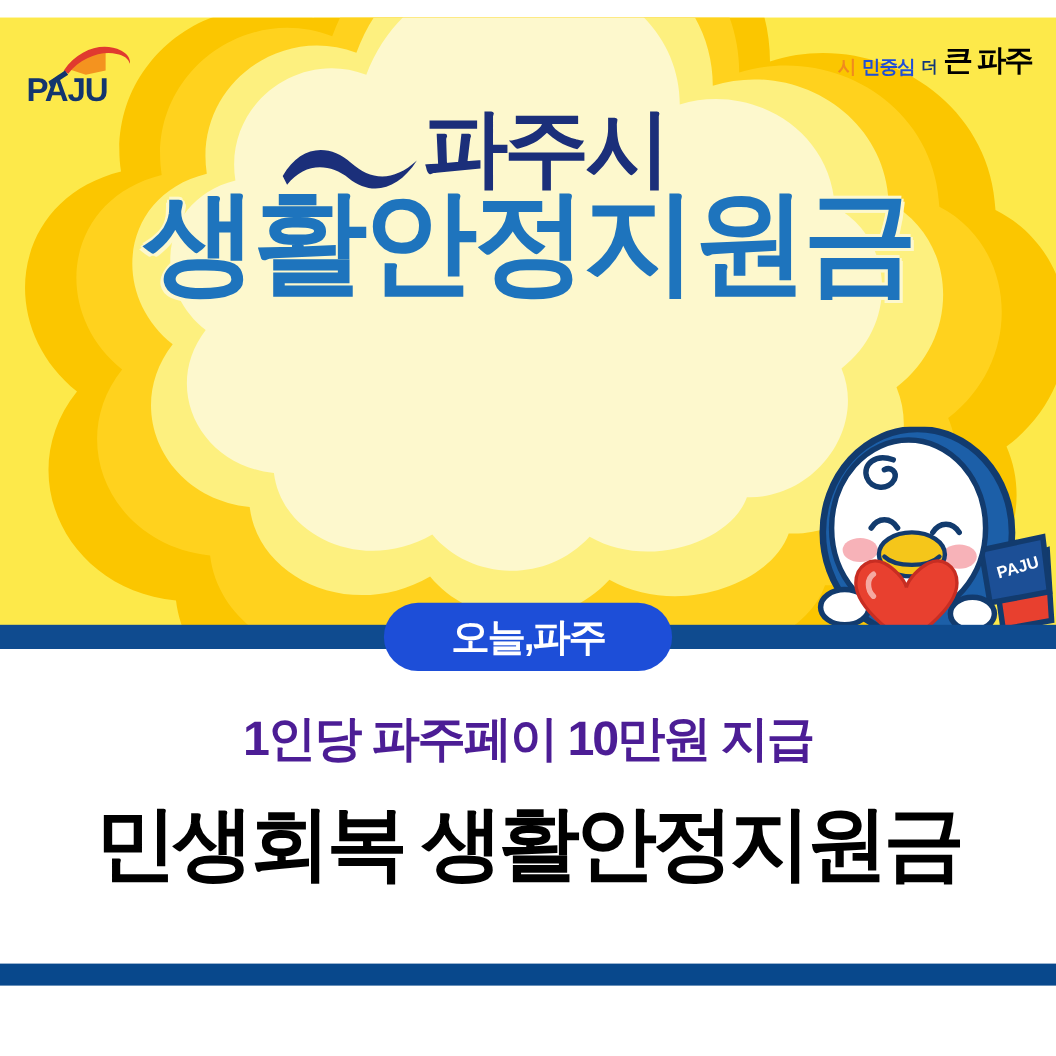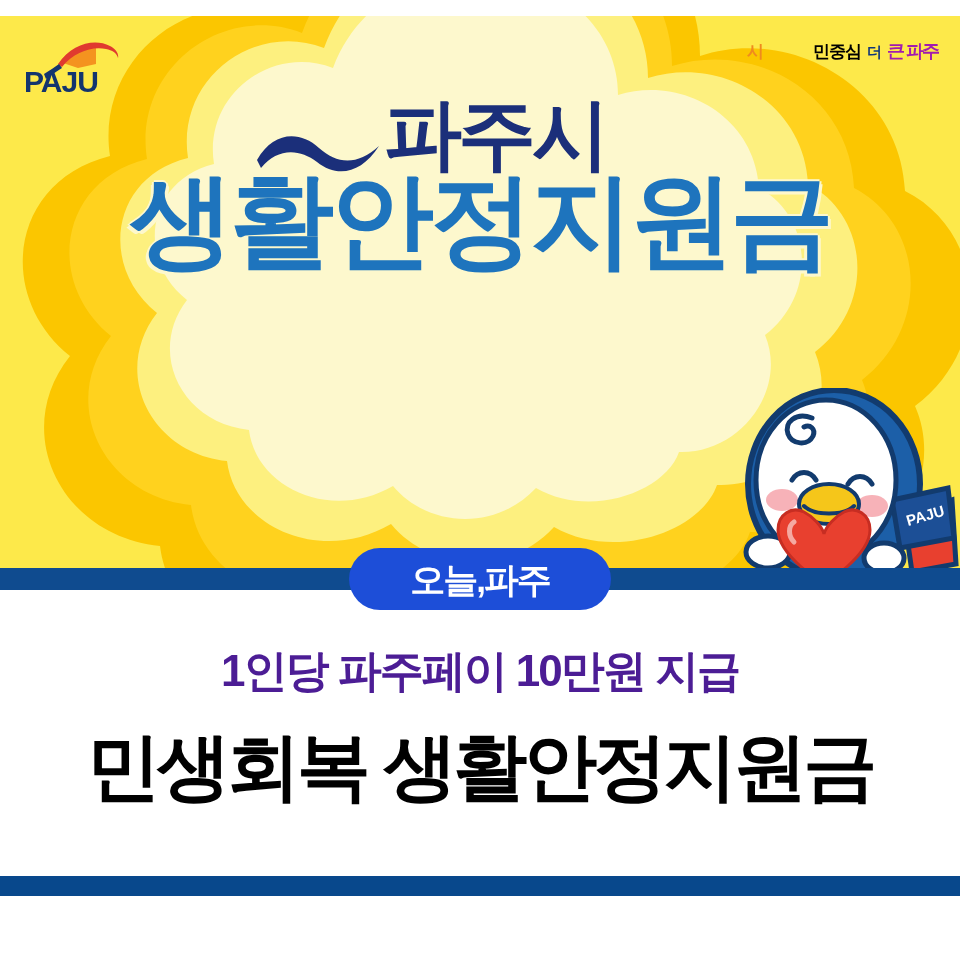--- a/index.html
+++ b/index.html
@@ -32,23 +32,23 @@
   }
 
   
   .slogan {
     position:absolute; right:22px; top:26px;
     display:flex; align-items:flex-end; gap:6px;
     line-height:1;
   }
   .slogan-small { font-size:17px; font-weight:700; letter-spacing:-1px; }
   .slogan-sm-1 { color:#f08a1e; }
-  .slogan-sm-2 { color:#000000;margin-left:44px; }
+  .slogan-sm-2 { color:#1d4ed8; }
   .slogan-deo { color:#11377a; font-size:15px; font-weight:700; letter-spacing:-1px; padding-bottom:1px;}
-  .slogan-big { color:#a21caf; font-size:18px; font-weight:800; letter-spacing:-2px; }
+  .slogan-big { color:#000000; font-size:27px; font-weight:800; letter-spacing:-2px; }
 
   
   .title-block {
     position:absolute; left:0; top:80px; width:960px;
     text-align:center;
   }
   .t-line {
     line-height:0.98;
     letter-spacing:-4px;
     font-weight:800;

